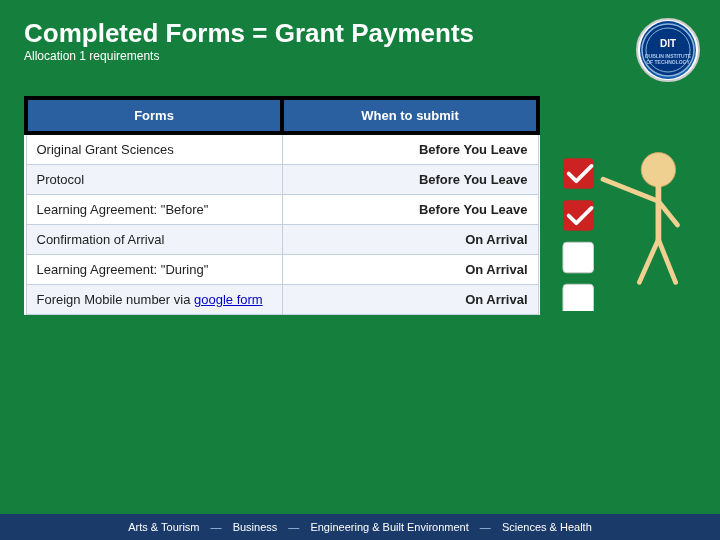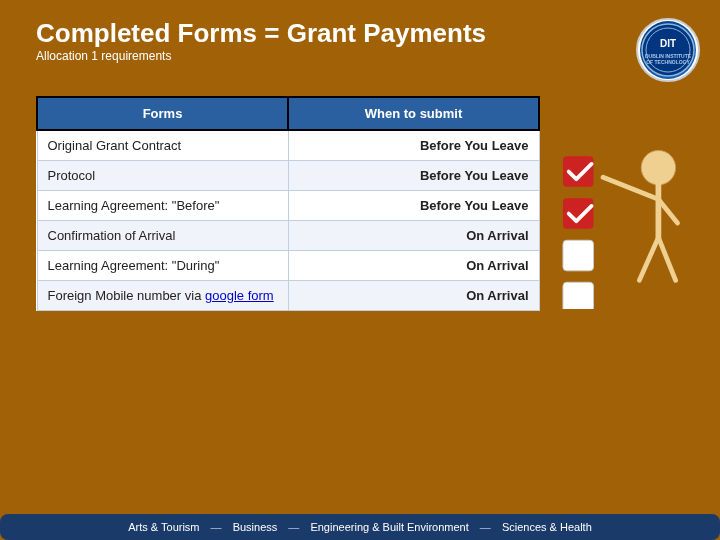--- a/index.html
+++ b/index.html
@@ -8,23 +8,23 @@
       height: 540px;
       background-color: #1a6bbf;
       font-family: Arial, sans-serif;
       overflow: hidden;
       position: relative;
     }
 
     .main-container {
       width: 720px;
       height: 540px;
-      background-color: #a16207;
+      background-color: #15803d;
       position: relative;
-      padding: 18px 20px 10px 36px;
+      padding: 18px 20px 10px 24px;
     }
 
     .header-area {
       display: flex;
       justify-content: space-between;
       align-items: flex-start;
       margin-bottom: 14px;
     }
 
     .title-block {}
@@ -88,21 +88,21 @@
     thead tr {
       background-color: #2a5fa0;
     }
 
     thead th {
       color: white;
       font-size: 13px;
       font-weight: bold;
       padding: 8px 10px;
       text-align: center;
-      border: 2px solid #000000;
+      border: 4px solid #000000;
     }
 
     tbody tr {
       background-color: white;
     }
 
     tbody tr:nth-child(even) {
       background-color: #f0f4fa;
     }
 
@@ -148,21 +148,20 @@
     .footer-bar {
       position: absolute;
       bottom: 0;
       left: 0;
       width: 100%;
       background-color: #1a3a6a;
       padding: 7px 0;
       text-align: center;
       font-size: 11px;
       color: white;
-      border-radius: 8px;
     }
 
     .footer-bar span {
       margin: 0 4px;
     }
 
     .footer-separator {
       color: #aac4e8;
     }
   </style>
@@ -193,21 +192,21 @@
     <div class="table-section">
       <table>
         <thead>
           <tr>
             <th>Forms</th>
             <th>When to submit</th>
           </tr>
         </thead>
         <tbody id="table-body">
         <tr>
-              <td>Original Grant Contract</td>
+              <td>Original Grant Sciences</td>
               <td>Before You Leave</td>
             </tr>
             <tr>
               <td>Protocol</td>
               <td>Before You Leave</td>
             </tr>
             <tr>
               <td>Learning Agreement:
 "Before"</td>
               <td>Before You Leave</td>

